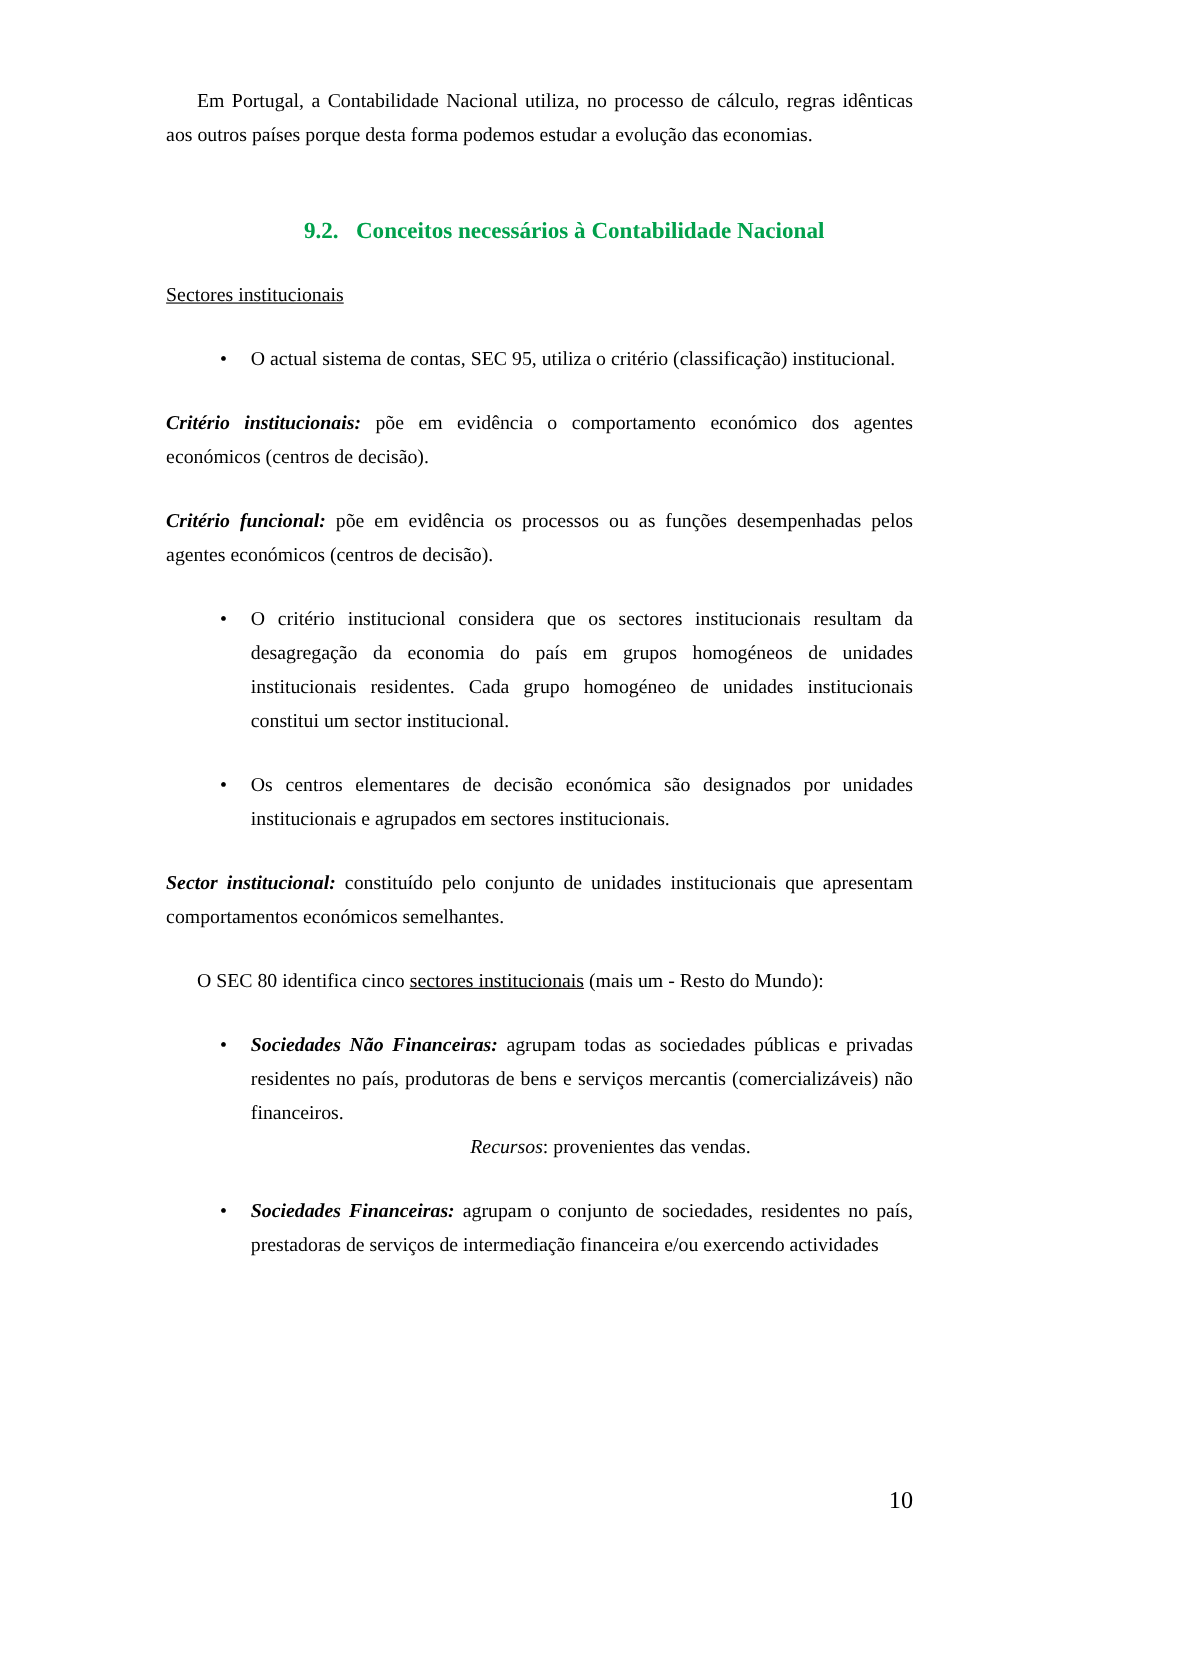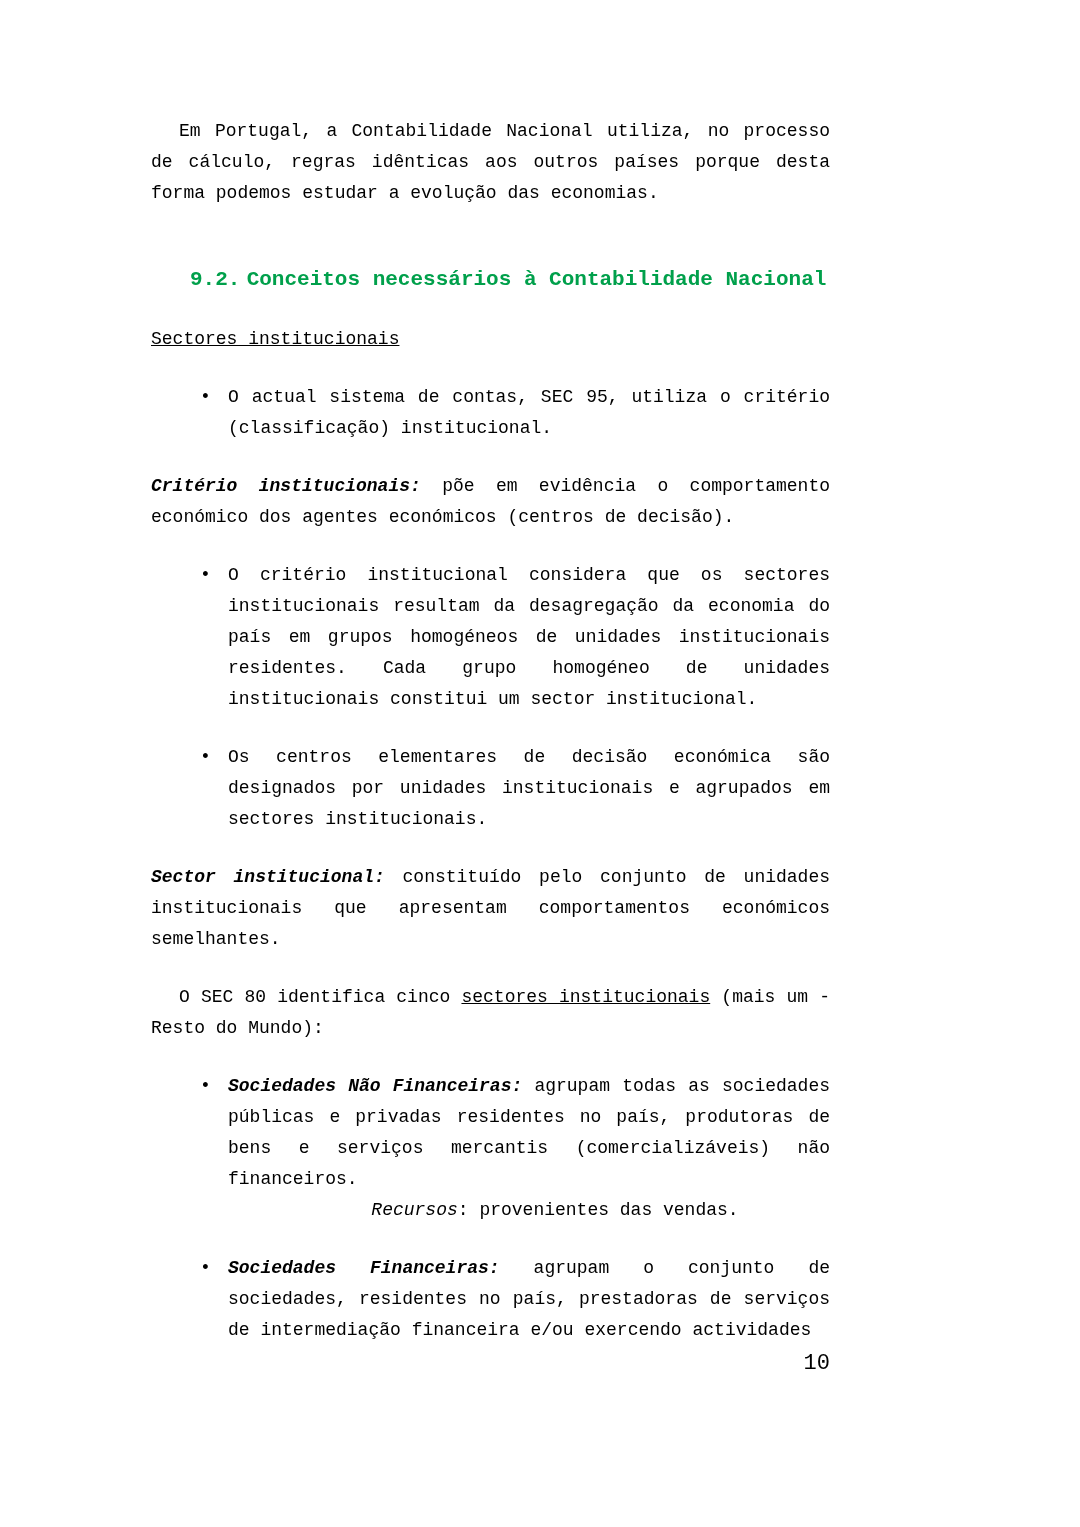--- a/index.html
+++ b/index.html
@@ -5,24 +5,24 @@
   html, body {
     margin: 0;
     padding: 0;
     background: #ffffff;
   }
   .page {
     position: relative;
     width: 980px;
     height: 1527px;
     box-sizing: border-box;
-    padding: 116px 150px 0 151px;
+    padding: 76px 150px 0 151px;
     background: #ffffff;
     color: #000000;
-    font-family: Liberation Mono, monospace;
+    font-family: Liberation Serif, serif;
     font-size: 18px;
     line-height: 1.722;
     overflow: hidden;
   }
   .para {
     margin: 0 0 27px 0;
     text-align: justify;
   }
   .indent {
     text-indent: 28px;
@@ -86,20 +86,22 @@
   <p class="para"><span class="u">Sectores institucionais</span></p>
 
   <div class="bullet">
     <span class="marker">•</span>
     <div class="btext">O actual sistema de contas, SEC 95, utiliza o critério (classificação) institucional.</div>
   </div>
 
   <p class="para"><span class="term">Critério institucionais:</span>
     <span>põe em evidência o comportamento económico dos agentes económicos (centros de decisão).</span></p>
 
+  <p class="para"><span class="term">Critério funcional:</span>
+    <span>põe em evidência os processos ou as funções desempenhadas pelos agentes económicos (centros de decisão).</span></p>
 
   <div class="bullet">
     <span class="marker">•</span>
     <div class="btext">O critério institucional considera que os sectores institucionais resultam da desagregação da economia do país em grupos homogéneos de unidades institucionais residentes. Cada grupo homogéneo de unidades institucionais constitui um sector institucional.</div>
   </div>
 
 
   <div class="bullet">
     <span class="marker">•</span>
     <div class="btext">Os centros elementares de decisão económica são designados por unidades institucionais e agrupados em sectores institucionais.</div>

